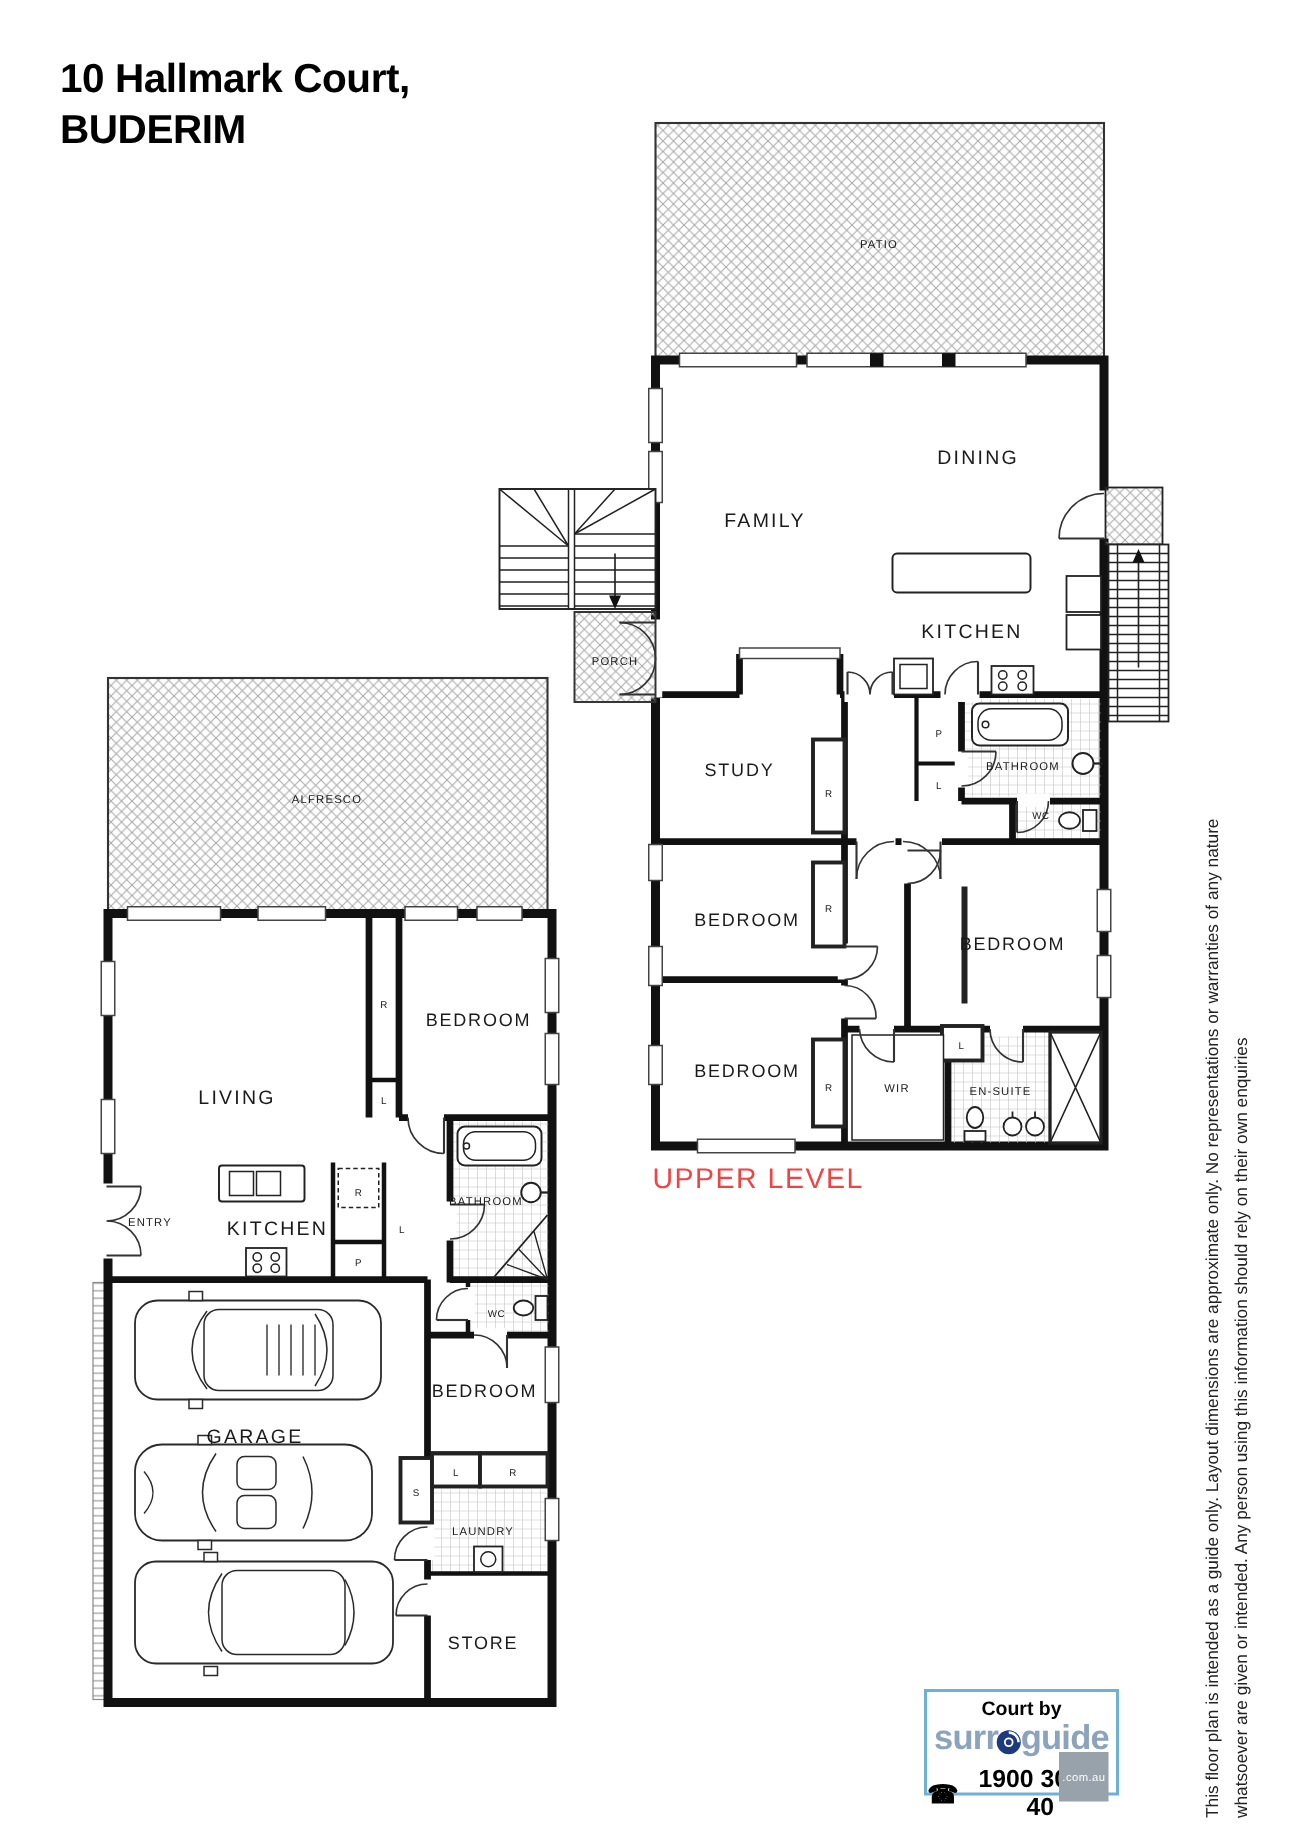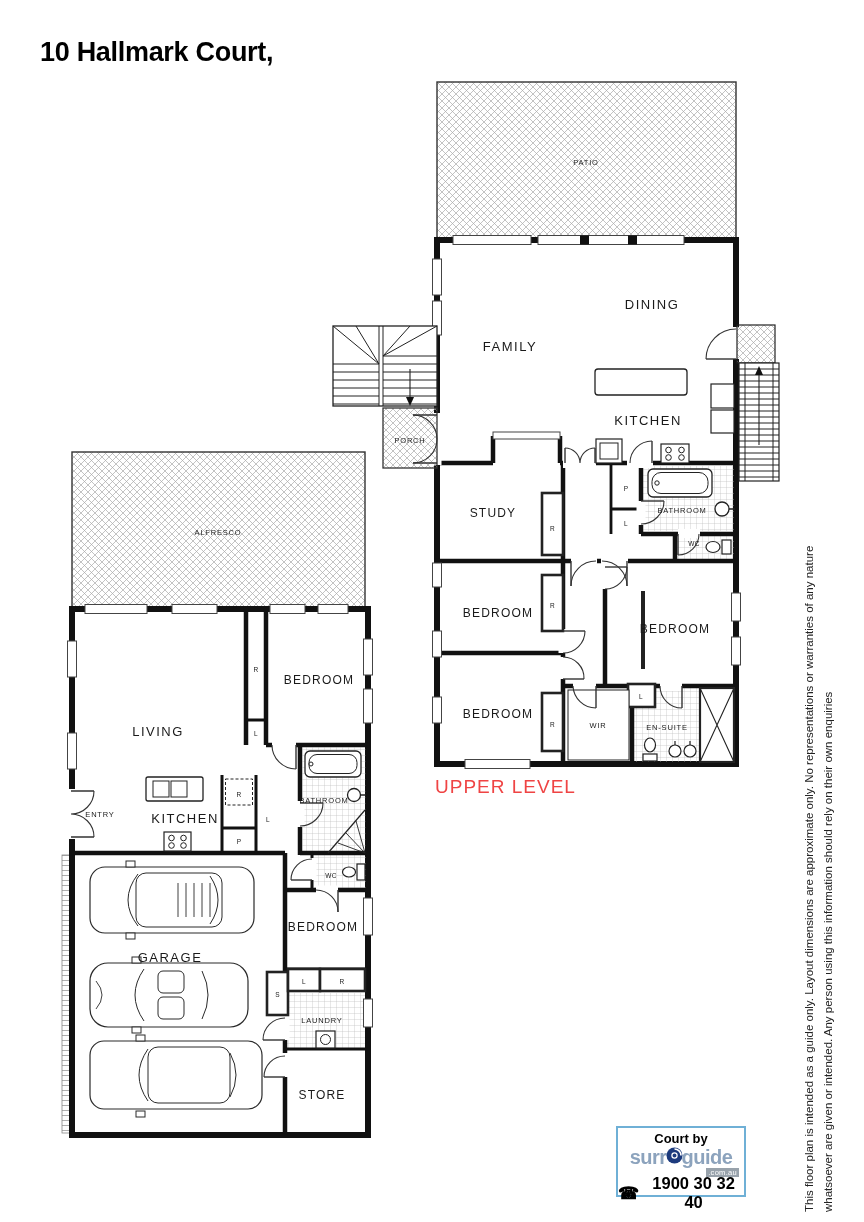--- a/index.html
+++ b/index.html
@@ -16,36 +16,37 @@
   .lbl-md{font-size:12px;letter-spacing:1.2px;}
   .lbl-sm{font-size:7.5px;letter-spacing:0.8px;}
   .lbl-xs{font-size:6.5px;letter-spacing:0.4px;}
   .disclaimer{position:absolute;left:800px;top:1212px;width:726px;
               transform:rotate(-90deg);transform-origin:0 0;
               font-size:11.5px;line-height:1.65;color:#222;}
   .logo{position:absolute;left:616px;top:1126px;width:130px;height:71px;
         border:2px solid #6fb0d6;background:#fff;box-sizing:border-box;
         text-align:center;}
   .logo-plansby{font-size:13px;font-weight:bold;margin-top:3px;}
-  .logo-brand{font-size:20px;font-weight:bold;color:#8ca3bd;line-height:1;
-              letter-spacing:-0.5px;margin-top:1px;display:flex;align-items:flex-start;
+  .logo-brand{font-size:23px;font-weight:bold;color:#8ca3bd;line-height:1;
+              letter-spacing:-0.5px;margin-top:1px;display:flex;align-items:flex-end;
               justify-content:center;gap:0;}
   .logo-tld{position:absolute;right:5px;top:40px;background:#98a2ab;color:#fff;
-            font-size:7.5px;padding:0 2px;letter-spacing:0.3px;}
+            font-size:7.5px;padding:12px 2px;letter-spacing:0.3px;}
   .logo-phone{display:flex;align-items:center;justify-content:center;gap:4px;
               font-size:16.5px;font-weight:bold;margin-top:7px;}
   .phone-icon{font-size:17px;line-height:1;}
 </style>
 </head>
 <body>
 
 <div class="page">
 
   <div class="title">
     <div>10 Hallmark Court,</div>
+    <div>BUDERIM</div>
   </div>
 
   <svg class="plan" style="left:330px;top:73px" width="460" height="712" viewBox="0 0 460 712">
     <defs>
       <pattern id="xh" width="7" height="7" patternUnits="userSpaceOnUse">
         <path d="M0,7 L7,0 M-1,1 L1,-1 M6,8 L8,6" stroke="#a9a9a9" stroke-width="0.7" fill="none"></path>
         <path d="M0,0 L7,7 M6,-1 L8,1 M-1,6 L1,8" stroke="#a9a9a9" stroke-width="0.7" fill="none"></path>
       </pattern>
       <pattern id="tl" width="6" height="6" patternUnits="userSpaceOnUse">
         <path d="M6,0 L0,0 0,6" fill="none" stroke="#bdbdbd" stroke-width="0.7"></path>

